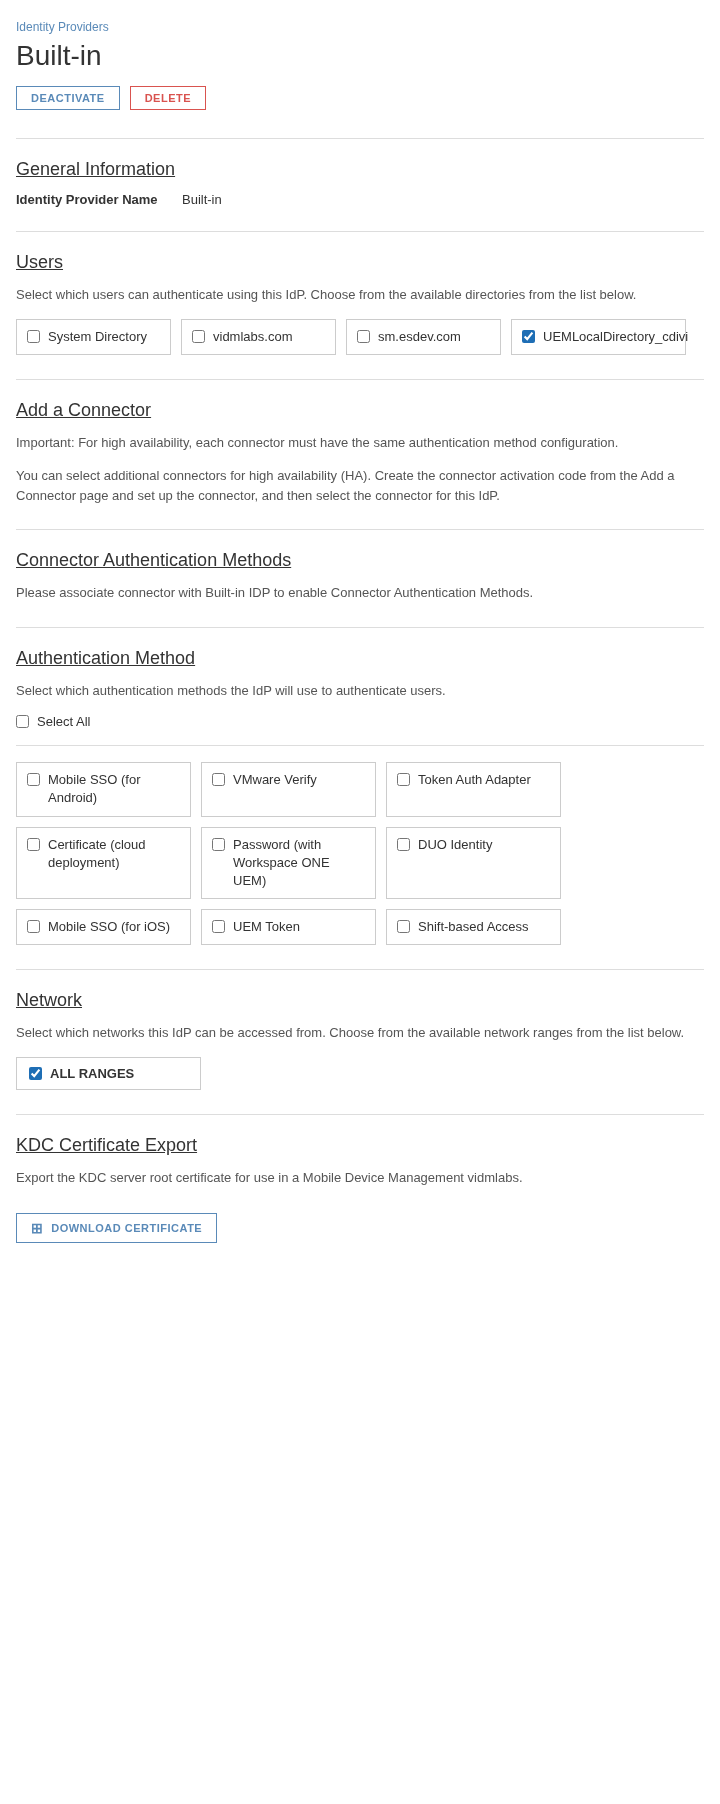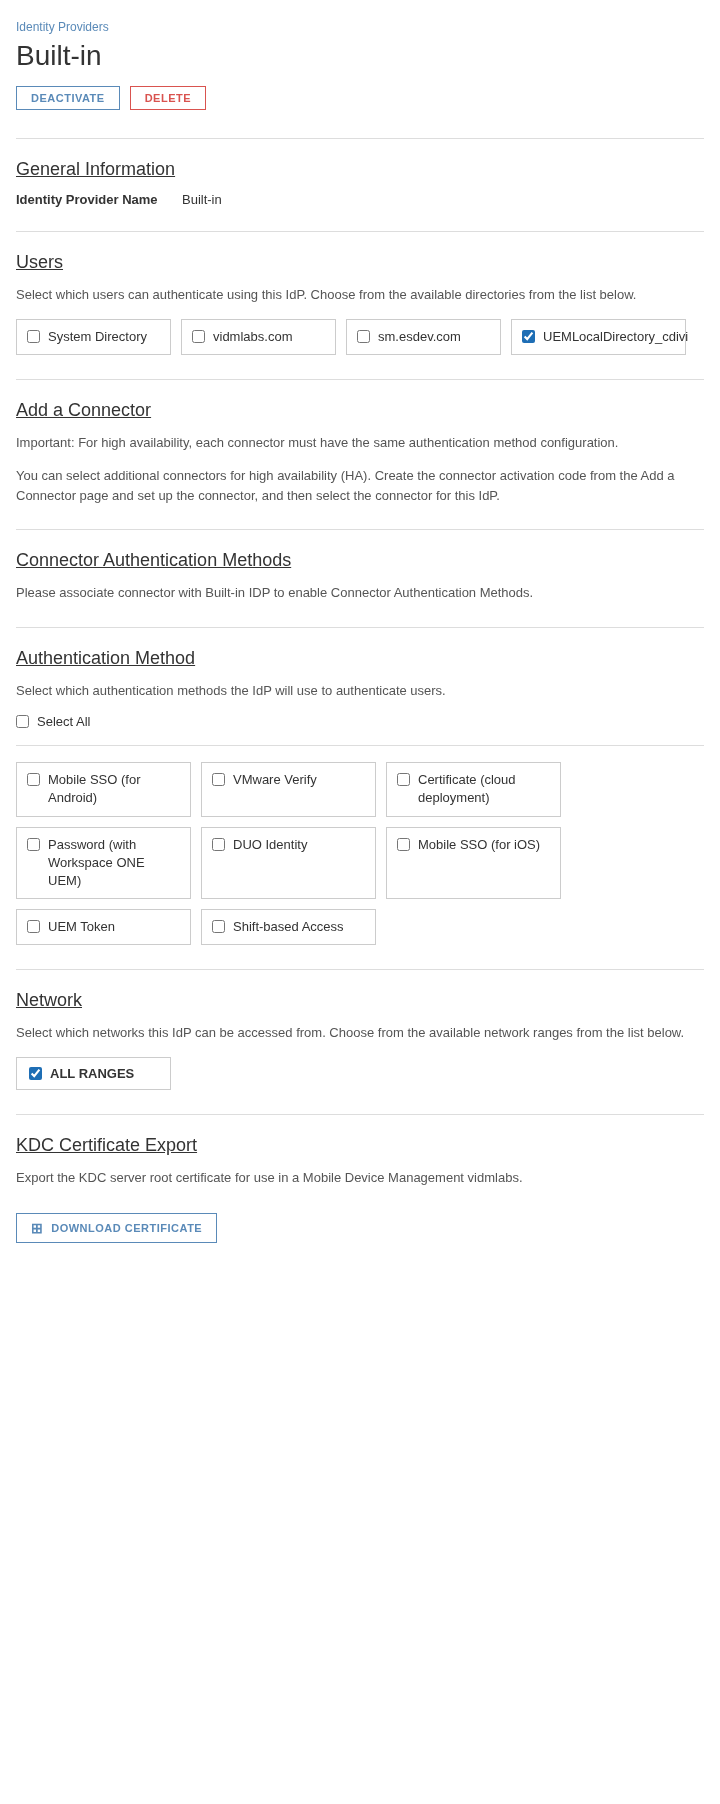--- a/index.html
+++ b/index.html
@@ -124,21 +124,21 @@
     .select-all-row label {
       font-size: 13px;
       color: #333;
     }
     .network-checkbox {
       display: flex;
       align-items: center;
       border: 1px solid #ccc;
       padding: 8px 12px;
       gap: 8px;
-      width: 155px;
+      width: 185px;
       margin-top: 10px;
       background: #fff;
     }
     .network-checkbox label {
       font-size: 13px;
       font-weight: bold;
       color: #333;
     }
     .btn-download {
       display: inline-flex;
@@ -260,20 +260,24 @@
   <div class="auth-grid" id="auth-methods-list">
       <div class="auth-item">
         <input type="checkbox" id="m1" style="">
         <label for="m1">Mobile SSO (for Android)</label>
       </div>
       <div class="auth-item">
         <input type="checkbox" id="m2" style="">
         <label for="m2">VMware Verify</label>
       </div>
       <div class="auth-item">
+        <input type="checkbox" id="m3" style="">
+        <label for="m3">Token Auth Adapter</label>
+      </div>
+      <div class="auth-item">
         <input type="checkbox" id="m4" style="">
         <label for="m4">Certificate (cloud deployment)</label>
       </div>
       <div class="auth-item">
         <input type="checkbox" id="m5" style="">
         <label for="m5">Password (with Workspace ONE UEM)</label>
       </div>
       <div class="auth-item">
         <input type="checkbox" id="m6" style="">
         <label for="m6">DUO Identity</label>

